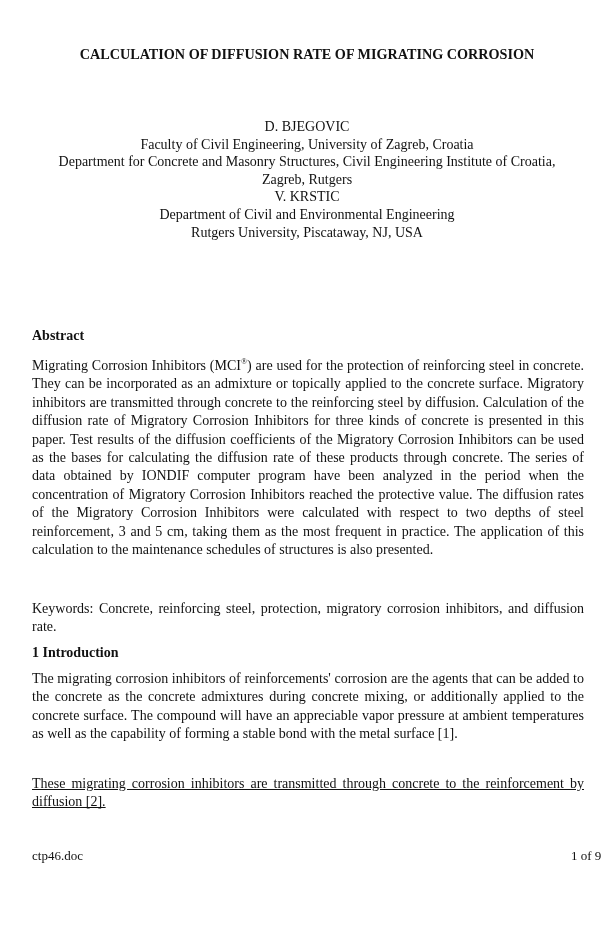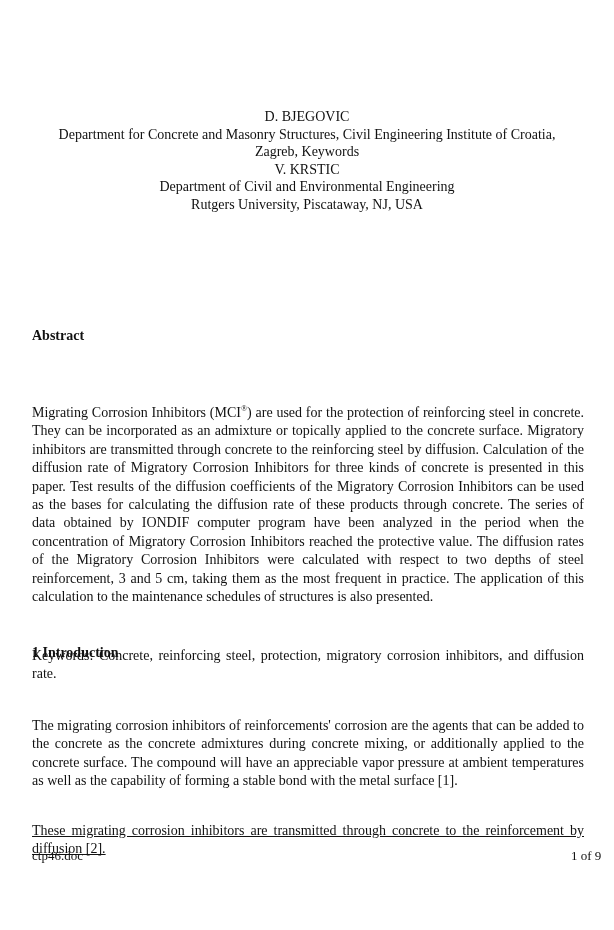--- a/index.html
+++ b/index.html
@@ -7,46 +7,48 @@
     width: 614px; height: 930px; position: relative; overflow: hidden;
     font-family: "Liberation Serif", "DejaVu Serif", serif;
     color: #111111;
   }
   .title {
     position: absolute; left: 0; top: 45px; width: 614px;
     text-align: center; font-weight: bold; font-size: 14.2px; line-height: 18px;
     letter-spacing: 0px;
   }
   .authors {
-    position: absolute; left: 0; top: 108px; width: 614px;
+    position: absolute; left: 0; top: 118px; width: 614px;
     text-align: center; font-size: 14px; line-height: 17.6px;
   }
   .authors div { white-space: nowrap; }
   .heading {
     position: absolute; left: 32px; font-weight: bold; font-size: 14px;
   }
   .para {
     position: absolute; left: 32px; width: 552px;
-    font-size: 14px; line-height: 18.4px; text-align: justify; margin-top: 47px;
+    font-size: 14px; line-height: 18.4px; text-align: justify;
   }
   sup { font-size: 8px; vertical-align: super; line-height: 0; }
   .footer {
     position: absolute; top: 848px; font-size: 13px;
   }
 </style>
 </head>
 <body>
 
 <div class="title">
+  <div>CALCULATION OF DIFFUSION RATE OF MIGRATING CORROSION</div>
 </div>
 
 <div class="authors">
   <div>D. BJEGOVIC</div>
+  <div>Faculty of Civil Engineering, University of Zagreb, Croatia</div>
   <div>Department for  Concrete and Masonry Structures, Civil Engineering Institute of Croatia,</div>
-  <div>Zagreb, Keywords</div>
+  <div>Zagreb, Rutgers</div>
   <div>V. KRSTIC</div>
   <div>Department of Civil and Environmental Engineering</div>
   <div>Rutgers University, Piscataway, NJ, USA</div>
 </div>
 
 <div class="heading" style="top:328px;text-align:center;">Abstract</div>
 
 <div class="para" style="top:357px;"><span>Migrating Corrosion Inhibitors (MCI</span><sup>®</sup><span>) are used for the protection of reinforcing steel in concrete.  They can be incorporated as an admixture or topically applied to the concrete surface. Migratory inhibitors are transmitted through concrete to the reinforcing steel by diffusion.  Calculation of the diffusion rate of Migratory Corrosion Inhibitors for three kinds of concrete is presented in this paper. Test results of the diffusion coefficients of the Migratory Corrosion Inhibitors can be used as the bases for calculating the diffusion rate of these products through concrete. The series of data obtained by IONDIF computer program have been analyzed in the period when the concentration of Migratory Corrosion Inhibitors  reached the protective value.  The diffusion rates of the Migratory Corrosion Inhibitors were calculated with respect to two depths of steel reinforcement, 3 and 5 cm, taking them as the most frequent in practice.  The application of this calculation to the maintenance schedules of structures is also presented.</span></div>
 
 <div class="para" style="top:600px;">Keywords: Concrete, reinforcing steel, protection, migratory corrosion inhibitors, and diffusion rate.</div>

